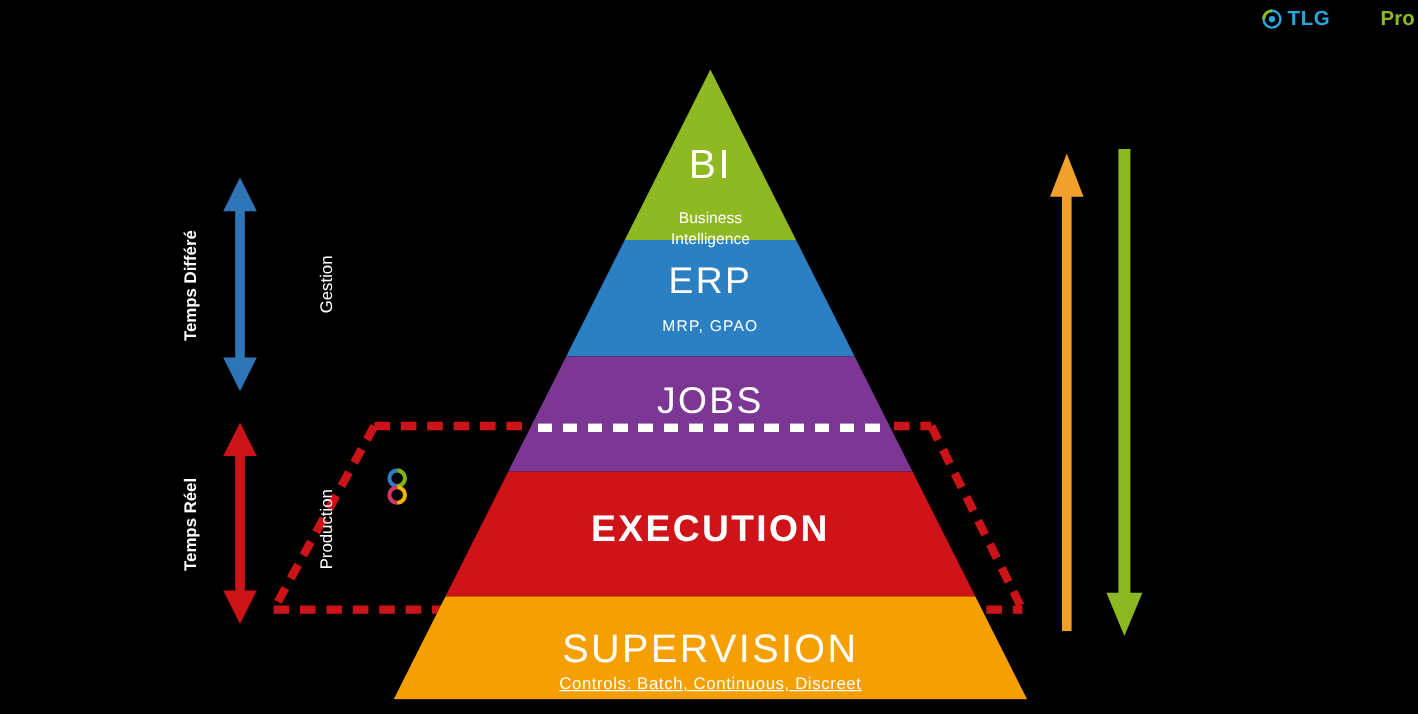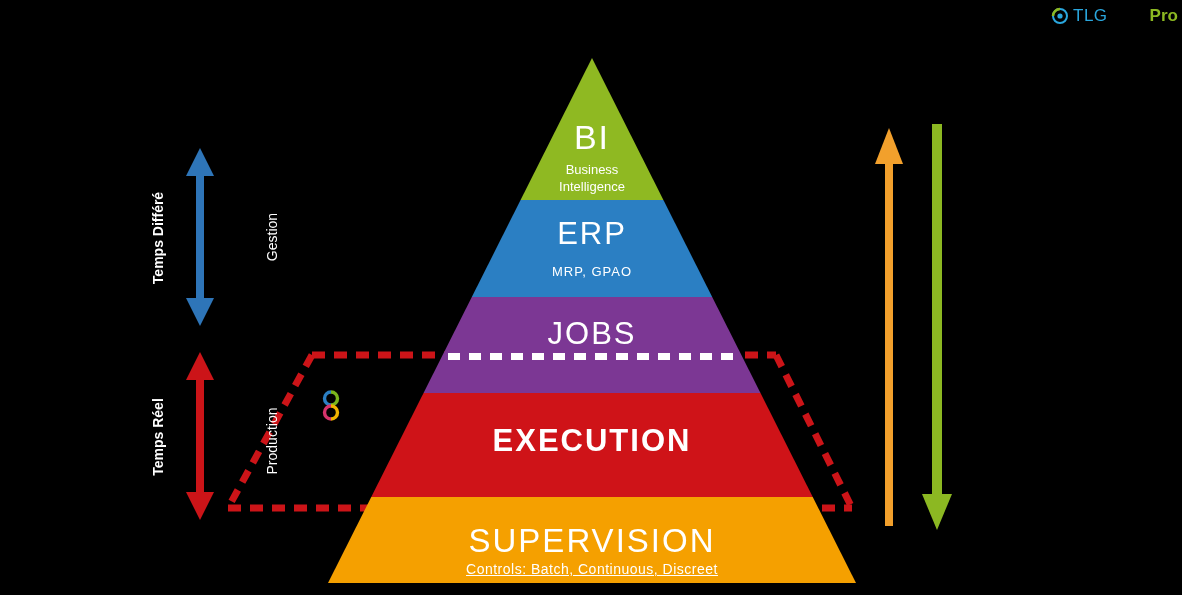--- a/index.html
+++ b/index.html
@@ -15,21 +15,21 @@
   .band{position:absolute;left:0;width:100%;}
   .band-bi{top:0;height:142px;background:#8fb922;}
   .band-erp{top:142px;height:97px;background:#2b7fc3;}
   .band-jobs{top:239px;height:96px;background:#7c3794;}
   .band-exec{top:335px;height:104px;background:#cf1318;}
   .band-sup{top:439px;height:86px;background:#f5a000;}
   .ptxt{position:absolute;left:0;width:100%;text-align:center;color:#fff;}
   .title{letter-spacing:2px;font-weight:400;}
   .bi-title{top:60px;font-size:34px;}
   .bi-sub{top:104px;font-size:13px;line-height:1.3;}
-  .bi-sub .inner{display:block;width:120px;margin:0 auto;}
+  .bi-sub .inner{display:block;width:120px;margin:12px auto;}
   .erp-title{top:158px;font-size:31px;}
   .erp-sub{top:206px;font-size:13px;letter-spacing:1px;}
   .jobs-title{top:258px;font-size:31px;}
   .jobs-divider{
     position:absolute;top:295px;left:120px;width:292px;height:7px;
     background:repeating-linear-gradient(90deg,#fff 0 12px,transparent 12px 21px);
   }
   .exec-title{top:365px;font-size:31px;font-weight:700;}
   .exec-sub{top:406px;font-size:14px;}
   .sup-title{top:464px;font-size:33px;}
@@ -37,21 +37,21 @@
   
   .vlabel{
     position:absolute;transform:translate(-50%,-50%) rotate(-90deg);
     white-space:nowrap;color:#fff;font-size:14px;
   }
   .vbold{font-weight:700;}
   
   .abs{position:absolute;}
   
   .logo{position:absolute;left:1050px;top:6px;display:flex;align-items:center;gap:3px;}
-  .logo-brand{color:#2aa7de;font-size:17px;font-weight:400;letter-spacing:0.5px;}
+  .logo-brand{color:#2aa7de;font-size:17px;font-weight:700;letter-spacing:0.5px;}
   .logo-suffix{color:#8cb822;font-size:17px;font-weight:700;margin-left:2px;padding-left:37px;}
 </style>
 </head>
 <body>
 
 <div class="stage">
 
   <svg class="abs" style="left:0;top:0;" width="1182" height="595">
     <g stroke="#cc1418" stroke-width="7" stroke-dasharray="13 9" fill="none">
       <path d="M312,355 L450,355"></path>

